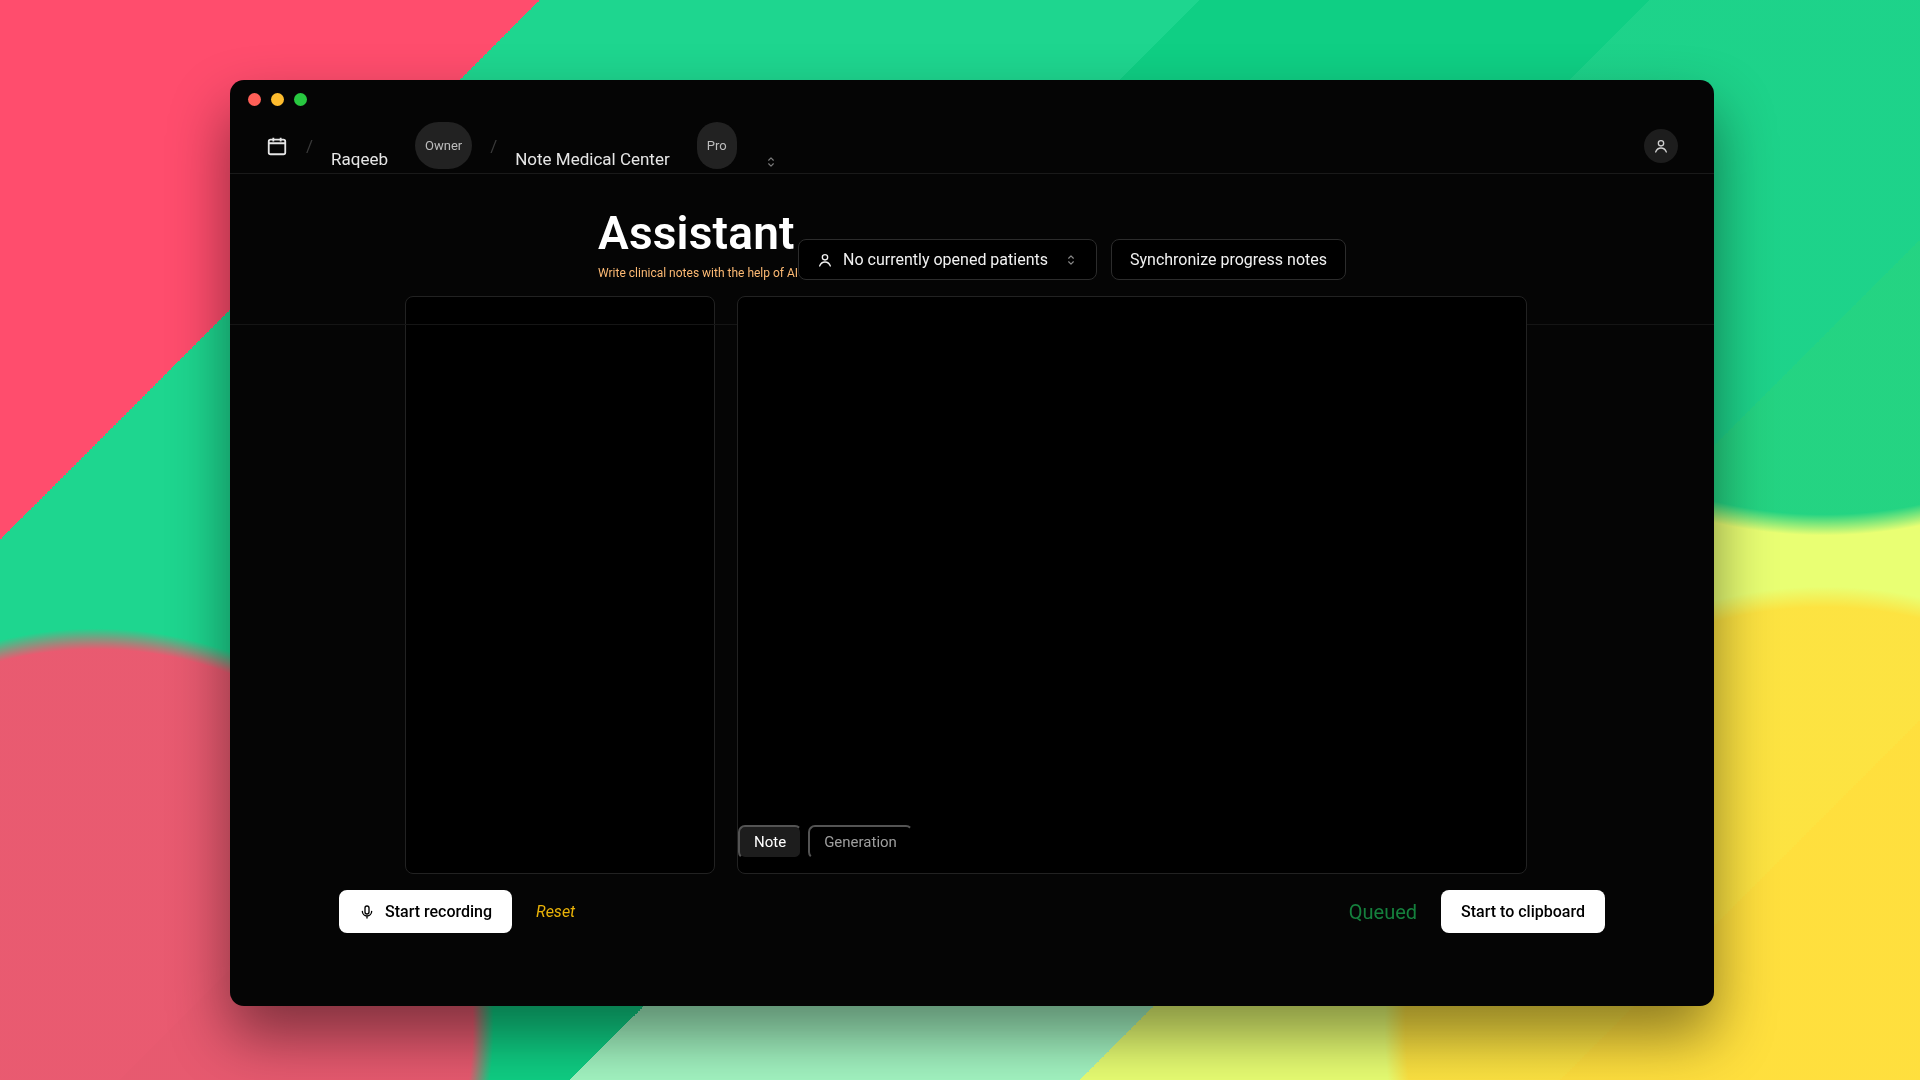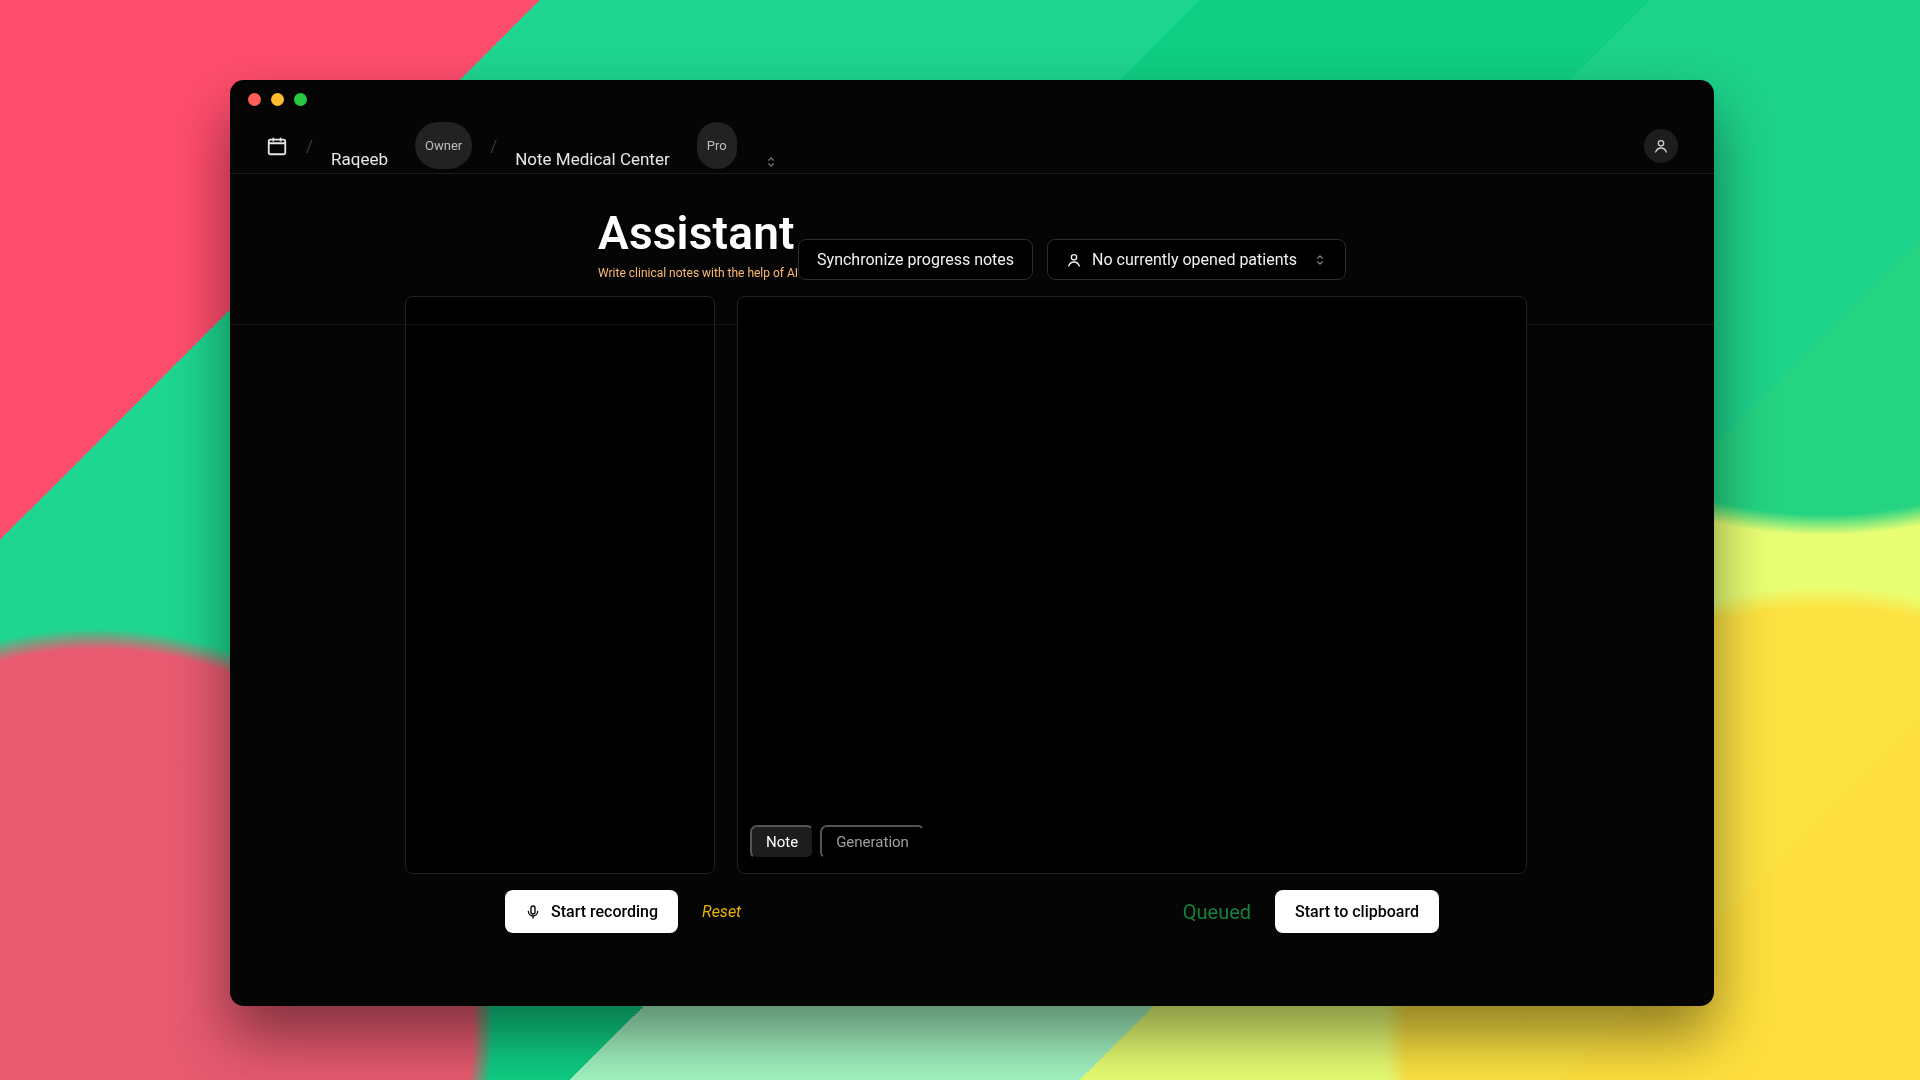--- a/index.html
+++ b/index.html
@@ -66,28 +66,28 @@
     padding:10px 18px; border-radius:8px; font-size:16px;
   }
   .btn-outline .sort-icon{color:#8a8a8a;}
   .panels { display:flex; gap:22px; margin-top:10px; }
   .panel {
     border:1px solid #222; border-radius:8px; background:#000;
   }
   .panel-left { width:310px; height:578px; }
   .panel-right { width:790px; height:578px; position:relative; }
   .tab-bar {
-    position:absolute; left:12px; bottom:14px; display:flex; gap:6px;
+    position:absolute; left:0; bottom:14px; display:flex; gap:6px;
   }
   .tab {
     padding:6px 14px; border-radius:7px; font-size:15px; color:#9e9e9e; background:transparent;
   }
   .tab.active { background:#1d1d1d; color:#fff; }
   .bottom-bar {
-    width:934px; display:flex; align-items:center; justify-content:space-between; margin-top:16px;
+    width:1266px; display:flex; align-items:center; justify-content:space-between; margin-top:16px;
   }
   .left-controls { display:flex; align-items:center; gap:24px; }
   .btn-white {
     display:flex; align-items:center; gap:10px;
     background:#fff; color:#000; border:none; border-radius:8px;
     padding:12px 20px; font-size:16px; font-weight:500;
   }
   .btn-ghost {
     background:transparent; border:none; color:#eab308; font-size:16px;font-style:italic;
   }
@@ -144,36 +144,36 @@
     <div class="hairline"></div>
 
     <div class="page">
       <div class="header-row">
         <div>
           <h1>Assistant</h1>
           <div class="subtitle">Write clinical notes with the help of AI</div>
         </div>
         <div class="actions-right">
           <button class="btn-outline">
-            <span>Synchronize progress notes</span>
-          </button>
-          <button class="btn-outline">
             <span>
               <svg viewBox="0 0 24 24" width="16" height="16" fill="none" stroke="currentColor" stroke-width="2" stroke-linecap="round" stroke-linejoin="round">
                   <circle cx="12" cy="8" r="4"></circle>
                   <path d="M4 21c1.5-4 5-6 8-6s6.5 2 8 6"></path>
                 </svg>
             </span>
             <span>No currently opened patients</span>
             <span class="sort-icon">
               <svg viewBox="0 0 24 24" width="14" height="14" fill="none" stroke="currentColor" stroke-width="2" stroke-linecap="round" stroke-linejoin="round">
                   <path d="M8 9l4-4 4 4M8 15l4 4 4-4"></path>
                 </svg>
             </span>
           </button>
+          <button class="btn-outline">
+            <span>Synchronize progress notes</span>
+          </button>
         </div>
       </div>
 
       <div class="panels">
         <div class="panel panel-left"></div>
         <div class="panel panel-right">
           <div class="tab-bar">
             <button class="tab active">Note</button>
             <button class="tab">Generation</button>
           </div>

